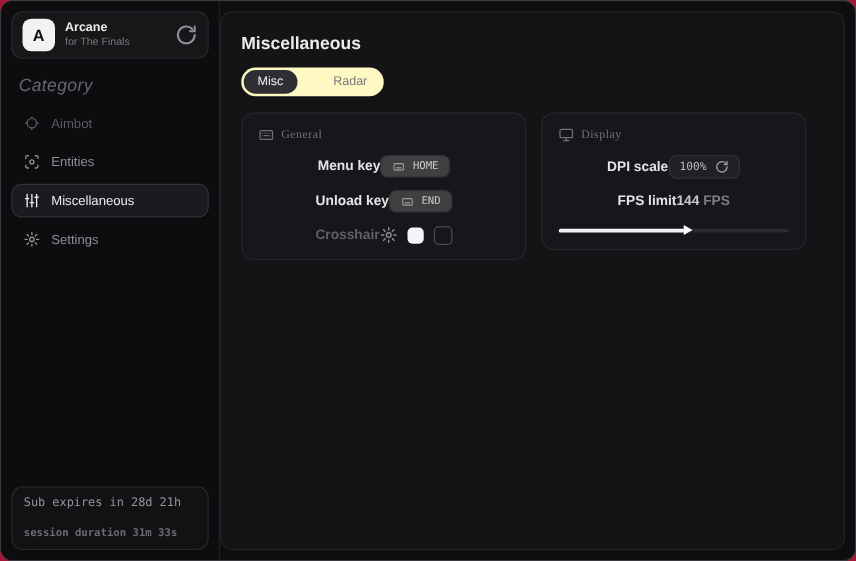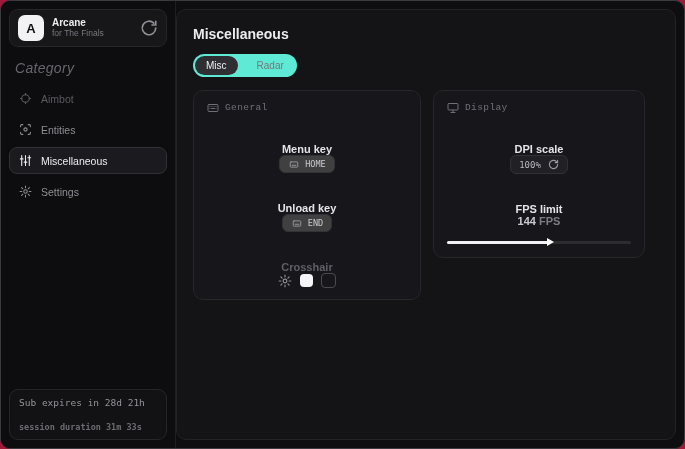--- a/index.html
+++ b/index.html
@@ -74,44 +74,44 @@
   .main-wrap { flex:1; padding:8px 8px 8px 0; display:flex; }
   .main-panel {
     flex:1;
     background:#141417; border:1px solid #222227; border-radius:10px;
     padding:12px 16px;
     display:flex; flex-direction:column;
   }
   .page-title { font-size:14px; font-weight:bold; color:#ececef; margin:4px 0 12px 0; }
   .tabs {
     display:inline-flex; align-self:flex-start;
-    background:#5eead4; border-radius:999px; padding:2px; gap:8px;
+    background:#fef9c3; border-radius:999px; padding:2px; gap:18px;
   }
   .tab {
     font-size:10px; padding:4px 11px; border-radius:999px;
     color:#77777d; cursor:pointer; border:none; background:transparent;
     font-family:"Liberation Sans", sans-serif;
   }
   .tab.active { background:#2e2e33; color:#f0f0f3; }
   .cards-row { display:flex; gap:12px; margin-top:13px; align-items:flex-start; }
   .card {
     background:#17171b; border:1px solid #26262b; border-radius:10px;
     padding:11px 13px;
   }
   .card-general { width:228px; }
   .card-display { width:212px; }
   .card-header {
-    display:flex; gap:6px;
-    color:#6f6f76; font-family:Liberation Mono, monospace;
+    display:flex; align-items:center; gap:6px;
+    color:#6f6f76; font-family:Liberation Serif, serif;
     font-size:9.5px; letter-spacing:.4px;
   }
   .card-header .hicon { width:12px; height:12px; display:flex; color:#6f6f76; }
   .row {
-    display:flex; align-items:center; justify-content:flex-start;
-    margin-top:29px; min-height:16px;flex-direction:column;
+    display:flex; align-items:center; justify-content:center;
+    margin-top:10px; min-height:16px;
   }
   .row-label { font-size:11px; font-weight:bold; color:#e4e4e8; }
   .row-label.dim { color:#5f5f66; }
   .key-btn {
     display:flex; align-items:center; gap:5px;
     background:#404040; border:1px solid #323238; border-radius:6px;
     padding:3px 8px; cursor:pointer;
     color:#c9c9ce;
     font-family:"DejaVu Sans Mono", monospace; font-size:8.5px;
   }

